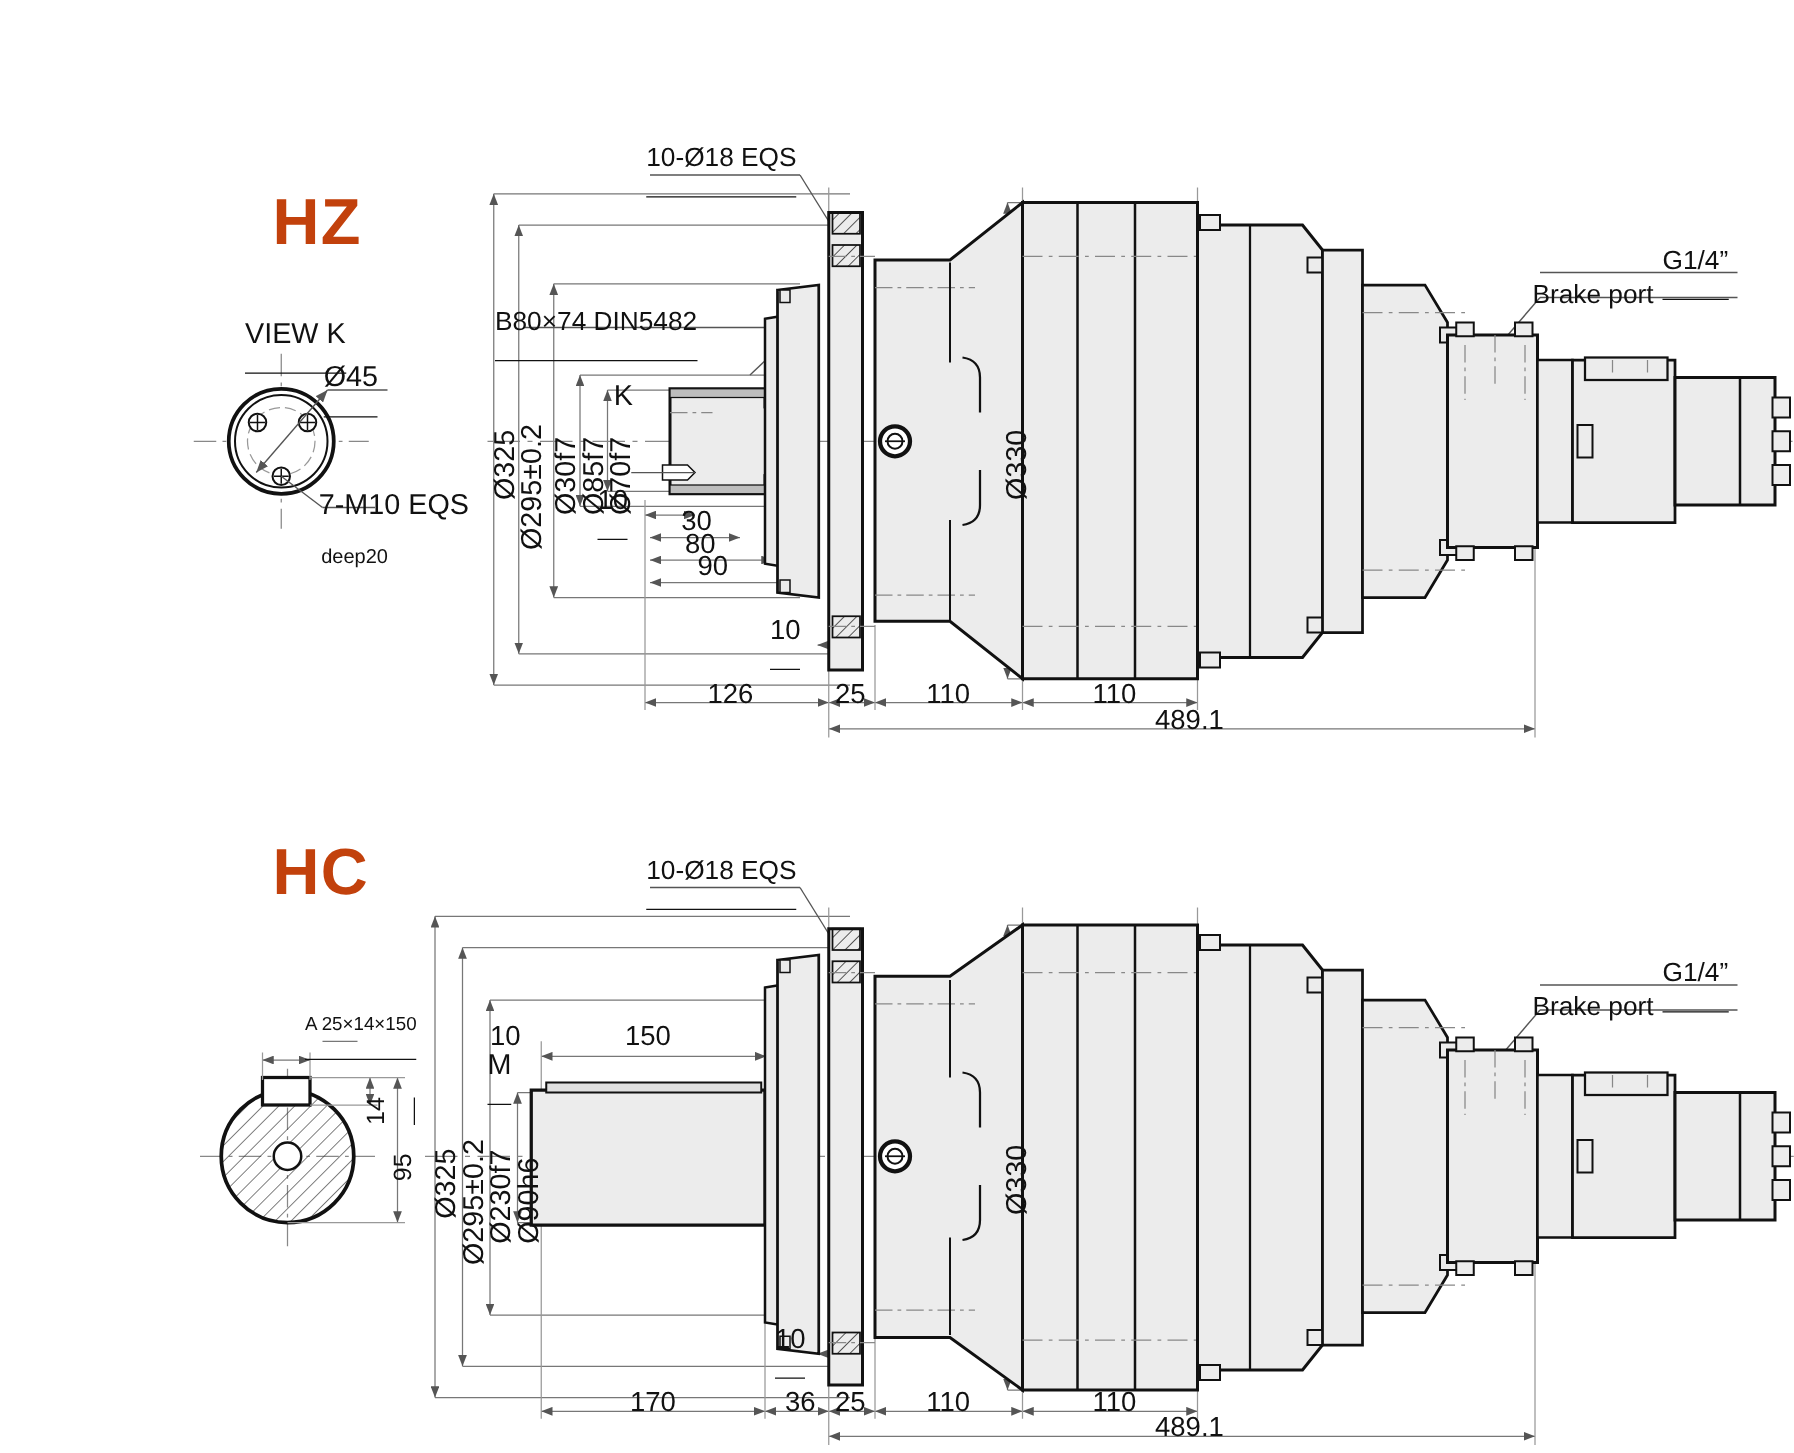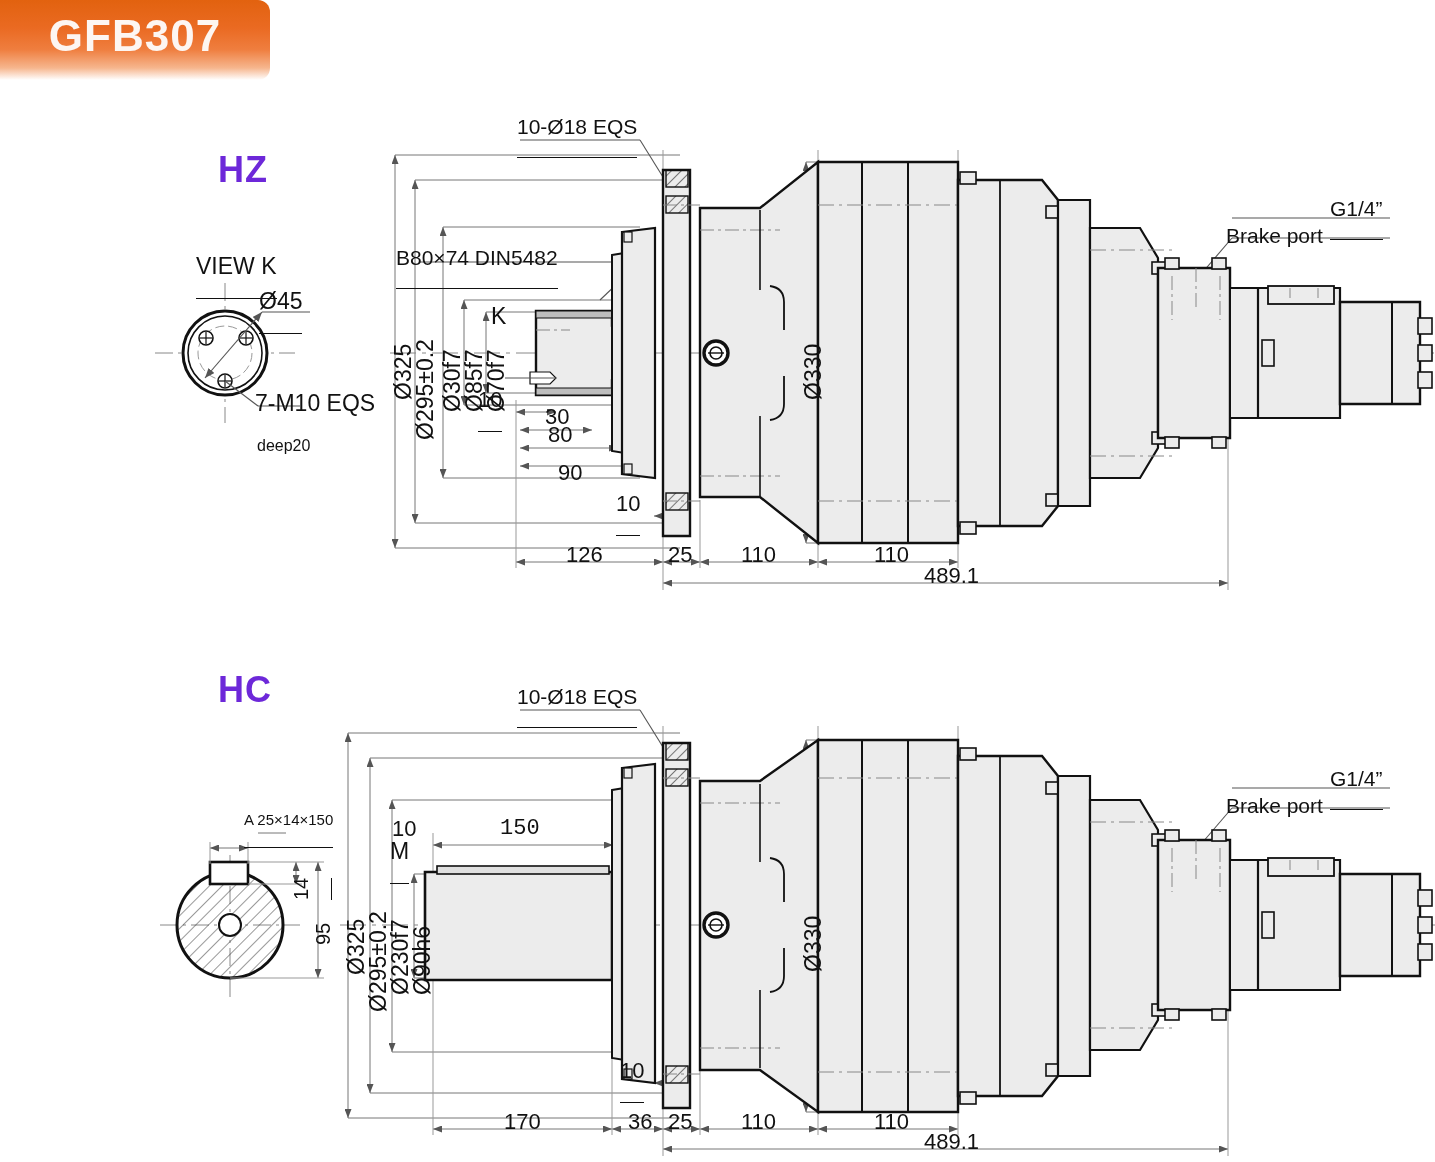--- a/index.html
+++ b/index.html
@@ -19,42 +19,39 @@
     background:linear-gradient(180deg,#e2620f 0%,#ea6a22 35%,#ef7e3f 62%,#f6b68e 85%,#ffffff 100%);
     display:flex;align-items:flex-start;justify-content:center;
   }
   .badge span{
     font-size:44px;font-weight:bold;color:#fdf6f2;letter-spacing:1px;
     line-height:1;margin-top:14px;
   }
 
   
   .variant-title{
-    position:absolute;font-size:36px;font-weight:bold;color:#6d28d9;
+    position:absolute;font-size:52px;font-weight:bold;color:#c2410c;
     letter-spacing:1px;line-height:1;text-align:center;
   }
   #hz-title{left:218px;top:152px;}
   #hc-title{left:218px;top:672px;}
 
   
   .txt{position:absolute;white-space:nowrap;font-size:21px;color:#111;line-height:1;}
   .txt.sm{font-size:18px;}
   .txt.dim{font-size:22px;}
   .u{border-bottom:1.6px solid #111;padding-bottom:20px;}
   .vert{transform-origin:0 0;transform:rotate(-90deg);}
   svg{position:absolute;left:0;top:0;overflow:visible;}
 </style>
 </head>
 <body>
 
 <div id="root">
 
-  <div class="badge">
-    <span>GFB307</span>
-  </div>
 
   <div class="variant-title" id="hz-title">HZ</div>
   <div class="variant-title" id="hc-title">HC</div>
 
   <svg width="1435" height="1162">
     <defs>
       <marker id="ar" markerWidth="9" markerHeight="7" refX="9" refY="3.5" orient="auto">
         <polygon points="0 0, 9 3.5, 0 7" fill="#555"></polygon>
       </marker>
       <marker id="arS" markerWidth="9" markerHeight="7" refX="0" refY="3.5" orient="auto">
@@ -262,21 +259,21 @@
   <div class="txt vert" style="left:392px;top:400px;font-size:23px;">Ø325</div>
   <div class="txt vert" style="left:414px;top:440px;font-size:23px;">Ø295±0.2</div>
   <div class="txt vert" style="left:441px;top:412px;font-size:23px;">Ø30f7</div>
   <div class="txt vert" style="left:463px;top:412px;font-size:23px;">Ø85f7</div>
   <div class="txt vert" style="left:485px;top:412px;font-size:23px;">Ø70f7</div>
   <div class="txt vert" style="left:802px;top:400px;font-size:23px;">Ø330</div>
 
   <div class="txt dim u" style="left:478px;top:389px;">10</div>
   <div class="txt dim" style="left:545px;top:406px;">30</div>
   <div class="txt dim" style="left:548px;top:424px;">80</div>
-  <div class="txt dim" style="left:558px;top:462px;">90</div>
+  <div class="txt dim" style="left:558px;top:442px;">90</div>
   <div class="txt dim u" style="left:616px;top:493px;">10</div>
   <div class="txt dim" style="left:566px;top:544px;">126</div>
   <div class="txt dim" style="left:668px;top:544px;">25</div>
   <div class="txt dim" style="left:741px;top:544px;">110</div>
   <div class="txt dim" style="left:874px;top:544px;">110</div>
   <div class="txt dim" style="left:924px;top:565px;">489.1</div>
 
   <svg width="1435" height="1162">
     <g stroke-linejoin="miter" stroke-linecap="butt">
 
@@ -444,21 +441,21 @@
   <div class="txt vert u" style="left:291px;top:900px;font-size:20px;">14</div>
   <div class="txt vert" style="left:313px;top:945px;font-size:20px;">95</div>
 
   <div class="txt vert" style="left:345px;top:975px;font-size:23px;">Ø325</div>
   <div class="txt vert" style="left:367px;top:1012px;font-size:23px;">Ø295±0.2</div>
   <div class="txt vert" style="left:389px;top:995px;font-size:23px;">Ø230f7</div>
   <div class="txt vert" style="left:411px;top:995px;font-size:23px;">Ø90h6</div>
   <div class="txt vert" style="left:802px;top:972px;font-size:23px;">Ø330</div>
 
   <div class="txt dim" style="left:392px;top:818px;">10</div>
-  <div class="txt dim" style="left:500px;top:818px;font-family:Liberation Mono, monospace;">150</div>
+  <div class="txt dim" style="left:500px;top:818px;">150</div>
   <div class="txt dim u" style="left:620px;top:1060px;">10</div>
   <div class="txt dim" style="left:504px;top:1111px;">170</div>
   <div class="txt dim" style="left:628px;top:1111px;">36</div>
   <div class="txt dim" style="left:668px;top:1111px;">25</div>
   <div class="txt dim" style="left:741px;top:1111px;">110</div>
   <div class="txt dim" style="left:874px;top:1111px;">110</div>
   <div class="txt dim" style="left:924px;top:1131px;">489.1</div>
 
 </div>
 

